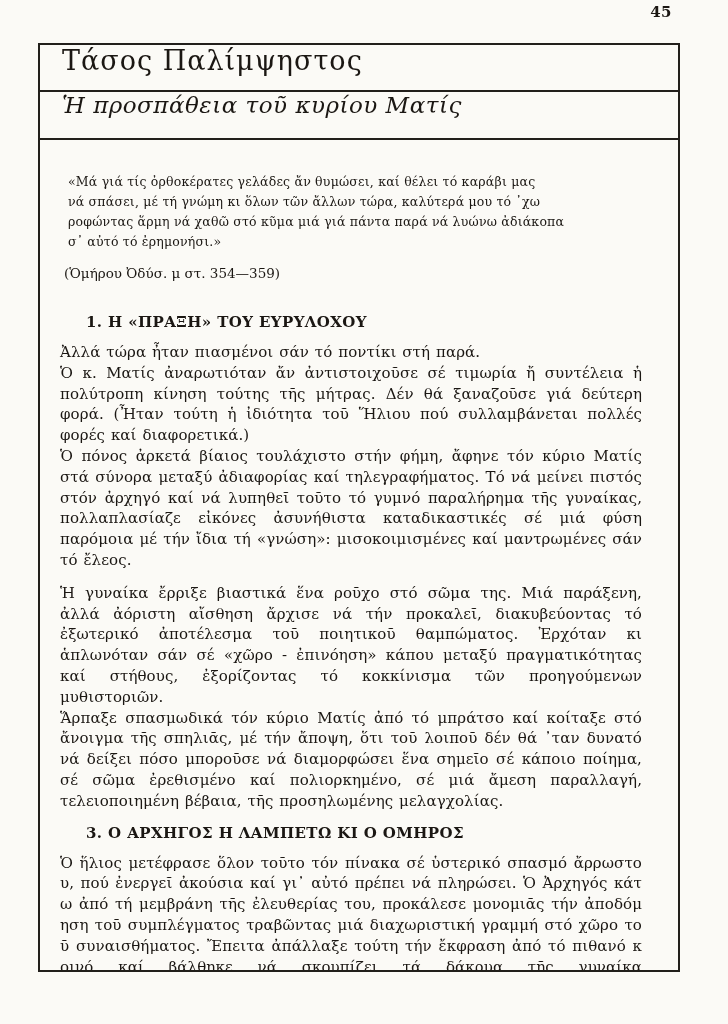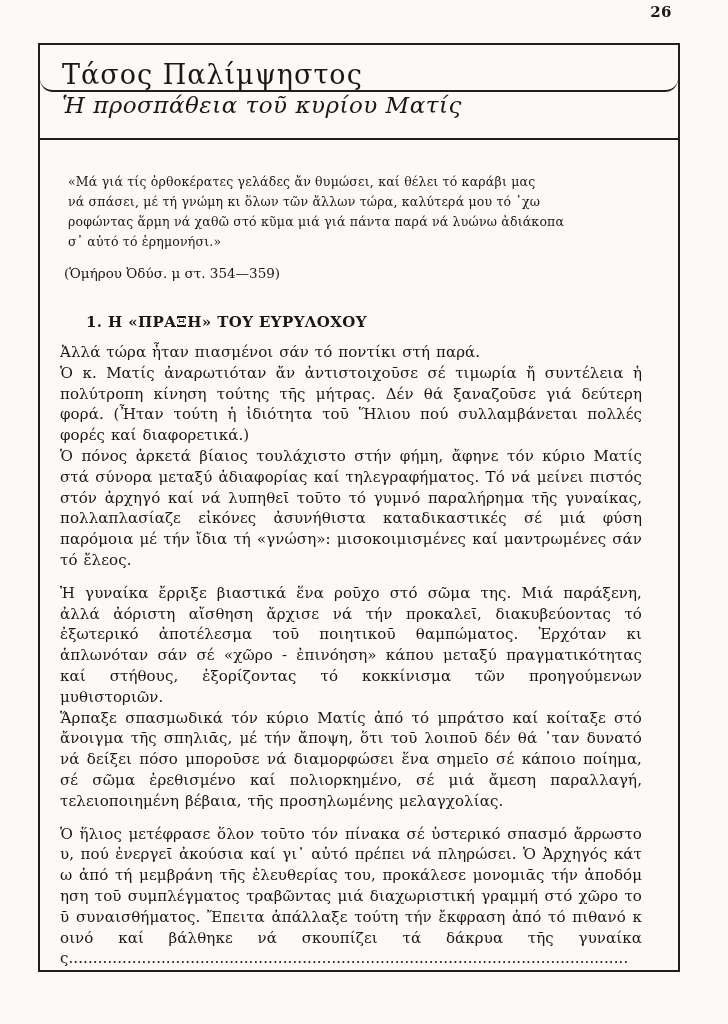--- a/index.html
+++ b/index.html
@@ -31,23 +31,22 @@
     height: 925px;
     border: 2px solid #221f1b;
     box-sizing: content-box;
     overflow: hidden;
     background: #fbfaf6;
   }
   .author-row {
     height: 45px;
     border-bottom: 2px solid #221f1b;
     display: flex;
-    align-items: flex-end;
+    align-items: flex-start;
     padding-left: 22px;
-    border-radius: 13px;
   }
   .author-name {
     font-size: 27px;
     letter-spacing: 1px;
   }
   .title-row {
     height: 46px;
     border-bottom: 2px solid #221f1b;
     display: flex;
     align-items: flex-start;
@@ -92,21 +91,21 @@
     letter-spacing: 0.1px;
     word-spacing: 1px;
   }
   .dotted {
     word-break: break-all;
   }
 </style>
 </head>
 <body>
 
-<div class="page-number">26</div>
+<div class="page-number">45</div>
 
 <div class="frame">
 
   <div class="author-row">
     <span class="author-name">Τάσος Παλίμψηστος</span>
   </div>
 
   <div class="title-row">
     <span class="story-title">Ἡ προσπάθεια τοῦ κυρίου Ματίς</span>
   </div>
@@ -128,18 +127,19 @@
       <p>Ὁ κ. Ματίς ἀναρωτιόταν ἄν ἀντιστοιχοῦσε σέ τιμωρία ἤ συντέλεια ἡ πολύτροπη κίνηση τούτης τῆς μήτρας. Δέν θά ξαναζοῦσε γιά δεύτερη φορά. (Ἦταν τούτη ἡ ἰδιότητα τοῦ Ἥλιου πού συλλαμβάνεται πολλές φορές καί διαφορετικά.)</p>
       <p>Ὁ πόνος ἀρκετά βίαιος τουλάχιστο στήν φήμη, ἄφηνε τόν κύριο Ματίς στά σύνορα μεταξύ ἀδιαφορίας καί τηλεγραφήματος. Τό νά μείνει πιστός στόν ἀρχηγό καί νά λυπηθεῖ τοῦτο τό γυμνό παραλήρημα τῆς γυναίκας, πολλαπλασίαζε εἰκόνες ἀσυνήθιστα καταδικαστικές σέ μιά φύση παρόμοια μέ τήν ἴδια τή «γνώση»: μισοκοιμισμένες καί μαντρωμένες σάν τό ἔλεος.</p>
     </div>
 
     <div class="section">
       <p>Ἡ γυναίκα ἔρριξε βιαστικά ἕνα ροῦχο στό σῶμα της. Μιά παράξενη, ἀλλά ἀόριστη αἴσθηση ἄρχισε νά τήν προκαλεῖ, διακυβεύοντας τό ἐξωτερικό ἀποτέλεσμα τοῦ ποιητικοῦ θαμπώματος. Ἐρχόταν κι ἁπλωνόταν σάν σέ «χῶρο - ἐπινόηση» κάπου μεταξύ πραγματικότητας καί στήθους, ἐξορίζοντας τό κοκκίνισμα τῶν προηγούμενων μυθιστοριῶν.</p>
       <p>Ἅρπαξε σπασμωδικά τόν κύριο Ματίς ἀπό τό μπράτσο καί κοίταξε στό ἄνοιγμα τῆς σπηλιᾶς, μέ τήν ἄποψη, ὅτι τοῦ λοιποῦ δέν θά ᾽ταν δυνατό νά δείξει πόσο μποροῦσε νά διαμορφώσει ἕνα σημεῖο σέ κάποιο ποίημα, σέ σῶμα ἐρεθισμένο καί πολιορκημένο, σέ μιά ἄμεση παραλλαγή, τελειοποιημένη βέβαια, τῆς προσηλωμένης μελαγχολίας.</p>
     </div>
 
     <div class="section">
+      <h3 class="section-heading">3. Ο ΑΡΧΗΓΟΣ Η ΛΑΜΠΕΤΩ ΚΙ Ο ΟΜΗΡΟΣ</h3>
       <p class="dotted">Ὁ ἥλιος μετέφρασε ὅλον τοῦτο τόν πίνακα σέ ὑστερικό σπασμό ἄρρωστου, πού ἐνεργεῖ ἀκούσια καί γι᾽ αὐτό πρέπει νά πληρώσει. Ὁ Ἀρχηγός κάτω ἀπό τή μεμβράνη τῆς ἐλευθερίας του, προκάλεσε μονομιᾶς τήν ἀποδόμηση τοῦ συμπλέγματος τραβῶντας μιά διαχωριστική γραμμή στό χῶρο τοῦ συναισθήματος. Ἔπειτα ἀπάλλαξε τούτη τήν ἔκφραση ἀπό τό πιθανό κοινό καί βάλθηκε νά σκουπίζει τά δάκρυα τῆς γυναίκας...................................................................................................................</p>
 
     </div>
 
   </div>
 </div>
 
 </body></html>

